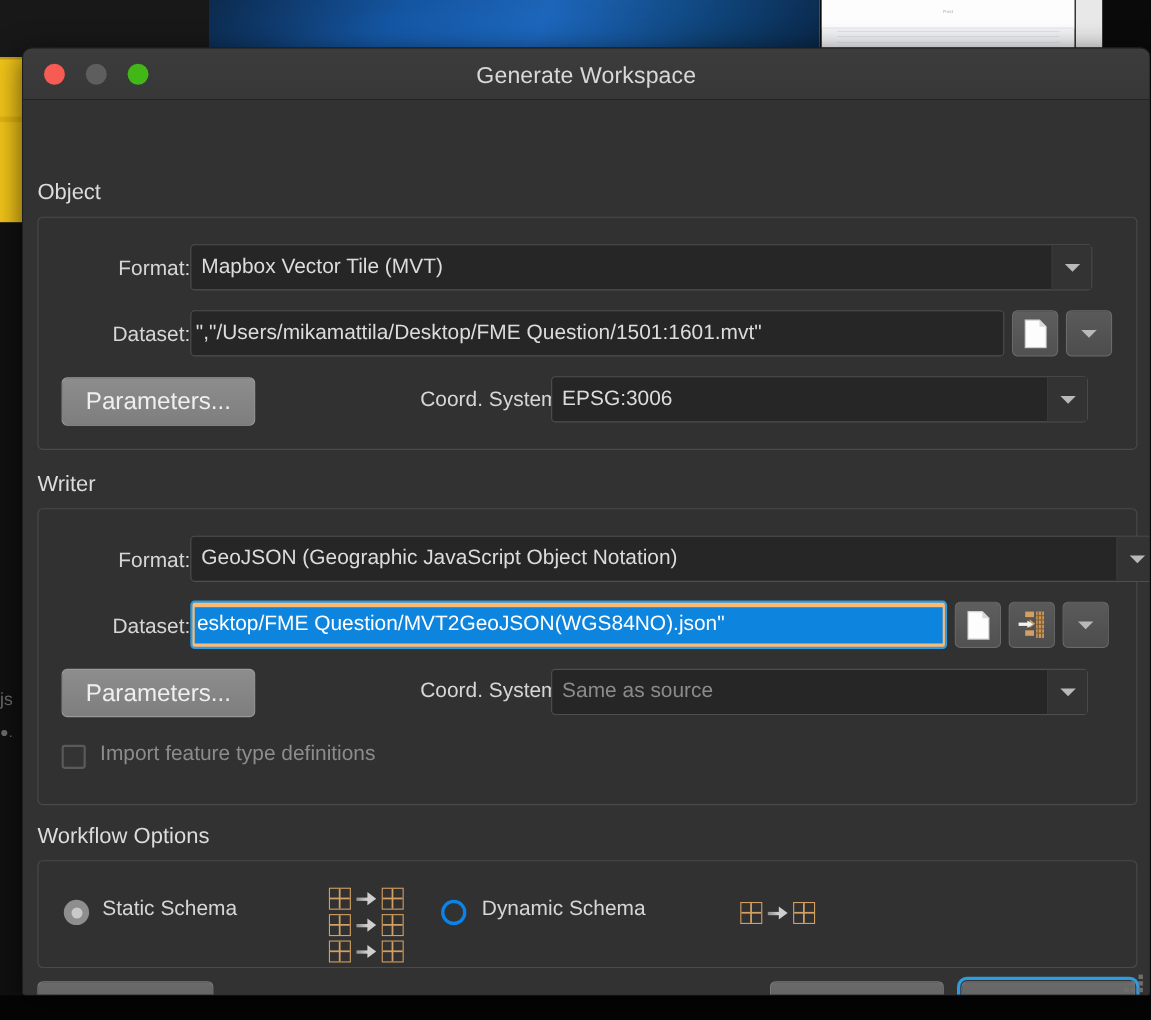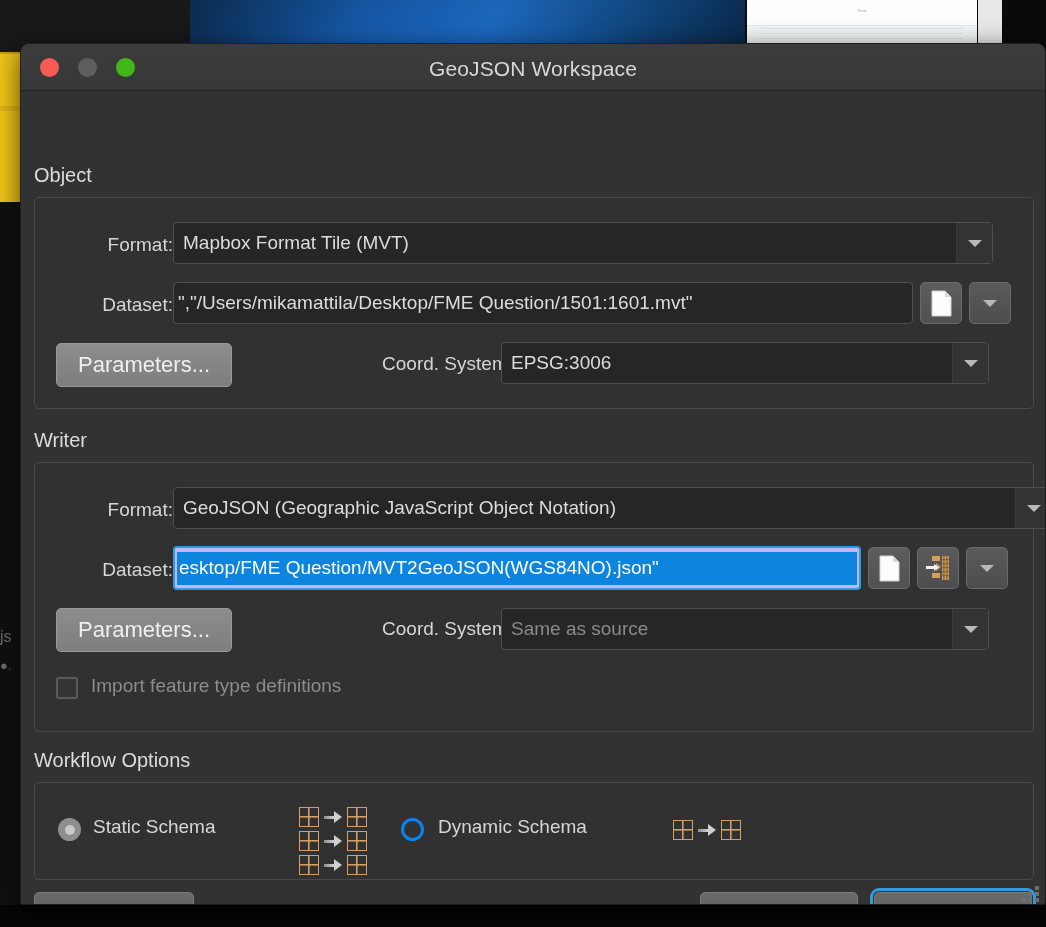--- a/index.html
+++ b/index.html
@@ -176,21 +176,21 @@
     border:1px solid #4f4f4f;
     border-radius:4px;
     height:42px;
     display:flex; align-items:center; overflow:hidden;
   }
   .tfield .txt {
     font-size:19px; color:#dcdcdc; white-space:nowrap; padding-left:4px;
   }
   .tfield.selected {
     border:2px solid #2f9be0;
-    background:#c4b5fd;
+    background:#fdba74;
     padding:2px;
   }
   .tfield.selected .sel {
     background:#0d84dd; color:#fff; font-size:19px; white-space:nowrap;
     padding:5px 2px 6px 2px; display:block; width:100%;
   }
 
   
   .iconbtn {
     position:absolute;
@@ -345,32 +345,32 @@
   <div class="bg-bottom-bar"></div>
 
   <div id="dialog">
 
     <div class="titlebar">
       <div class="lights">
         <div class="light red"></div>
         <div class="light grey"></div>
         <div class="light green"></div>
       </div>
-      <div class="title-text">GeoJSON Workspace</div>
+      <div class="title-text">Generate Workspace</div>
     </div>
 
     <div class="body-area">
 
       <div class="sec-title" style="left:13px; top:73px;">Object</div>
 
       <div class="groupbox" style="left:13px; top:106px; width:1000px; height:212px;"></div>
 
       <div class="lbl" style="left:30px; top:143px; width:122px;">Format:</div>
       <div class="combo" style="left:152px; top:131px; width:820px;">
-        <div class="val">Mapbox Format Tile (MVT)</div>
+        <div class="val">Mapbox Vector Tile (MVT)</div>
         <div class="arrow">
             <div class="caret-sm"></div>
           </div>
       </div>
 
       <div class="lbl" style="left:30px; top:203px; width:122px;">Dataset:</div>
       <div class="tfield" style="left:152px; top:191px; width:740px;">
         <span class="txt">","/Users/mikamattila/Desktop/FME Question/1501:1601.mvt"</span>
       </div>
       <div class="iconbtn plain" style="left:899px; top:191px;">

